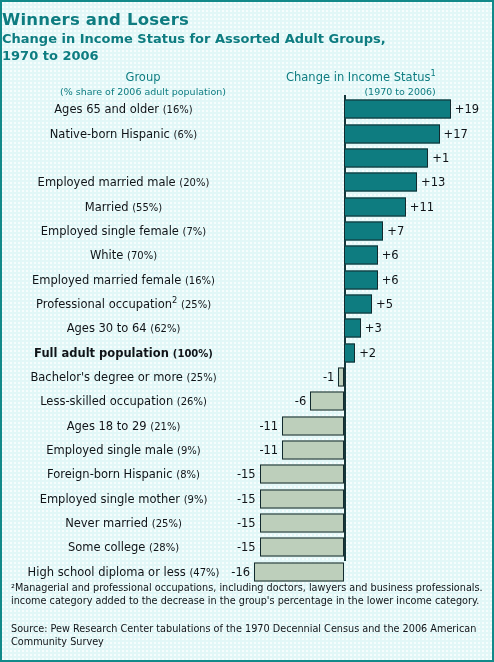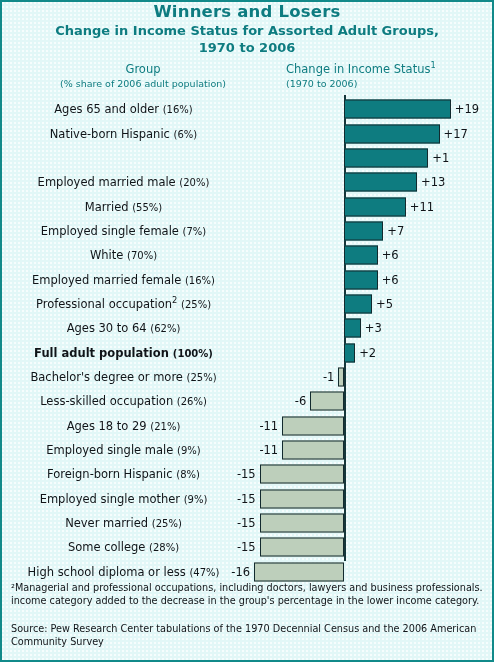--- a/index.html
+++ b/index.html
@@ -23,21 +23,21 @@
     content: "";
     position: absolute;
     inset: 0;
     background-image:
       radial-gradient(circle at 1px 1px, rgba(255,255,255,.75) 0.7px, transparent 0.8px);
     background-size: 4px 4px;
     pointer-events: none;
   }
 
   
-  .header { padding-top: 0; text-align: center; position: relative; }
+  .header { padding-top: 8px; position: relative; }
   .title-main {
     color: #0e7c80;
     font-weight: bold;
     font-size: 16.5px;
     letter-spacing: .2px;
     line-height: 20px;
   }
   .title-sub {
     color: #0e7c80;
     font-weight: bold;
@@ -58,21 +58,21 @@
     width: 250px;
     text-align: center;
     color: #0e7c80;
     font-size: 11.5px;
     line-height: 13.5px;
   }
   .ch-group .ch-sub { font-size: 9.5px; }
   .ch-change {
     position: absolute;
     left: 284px; top: 0;
-    text-align: left;
+    text-align: right;
     color: #0e7c80;
     font-size: 11.5px;
     line-height: 13.5px;
   }
   .ch-change .ch-sub { font-size: 9.5px; }
   sup { font-size: 72%; vertical-align: super; line-height: 0; }
 
   
   #chart {
     position: absolute;

